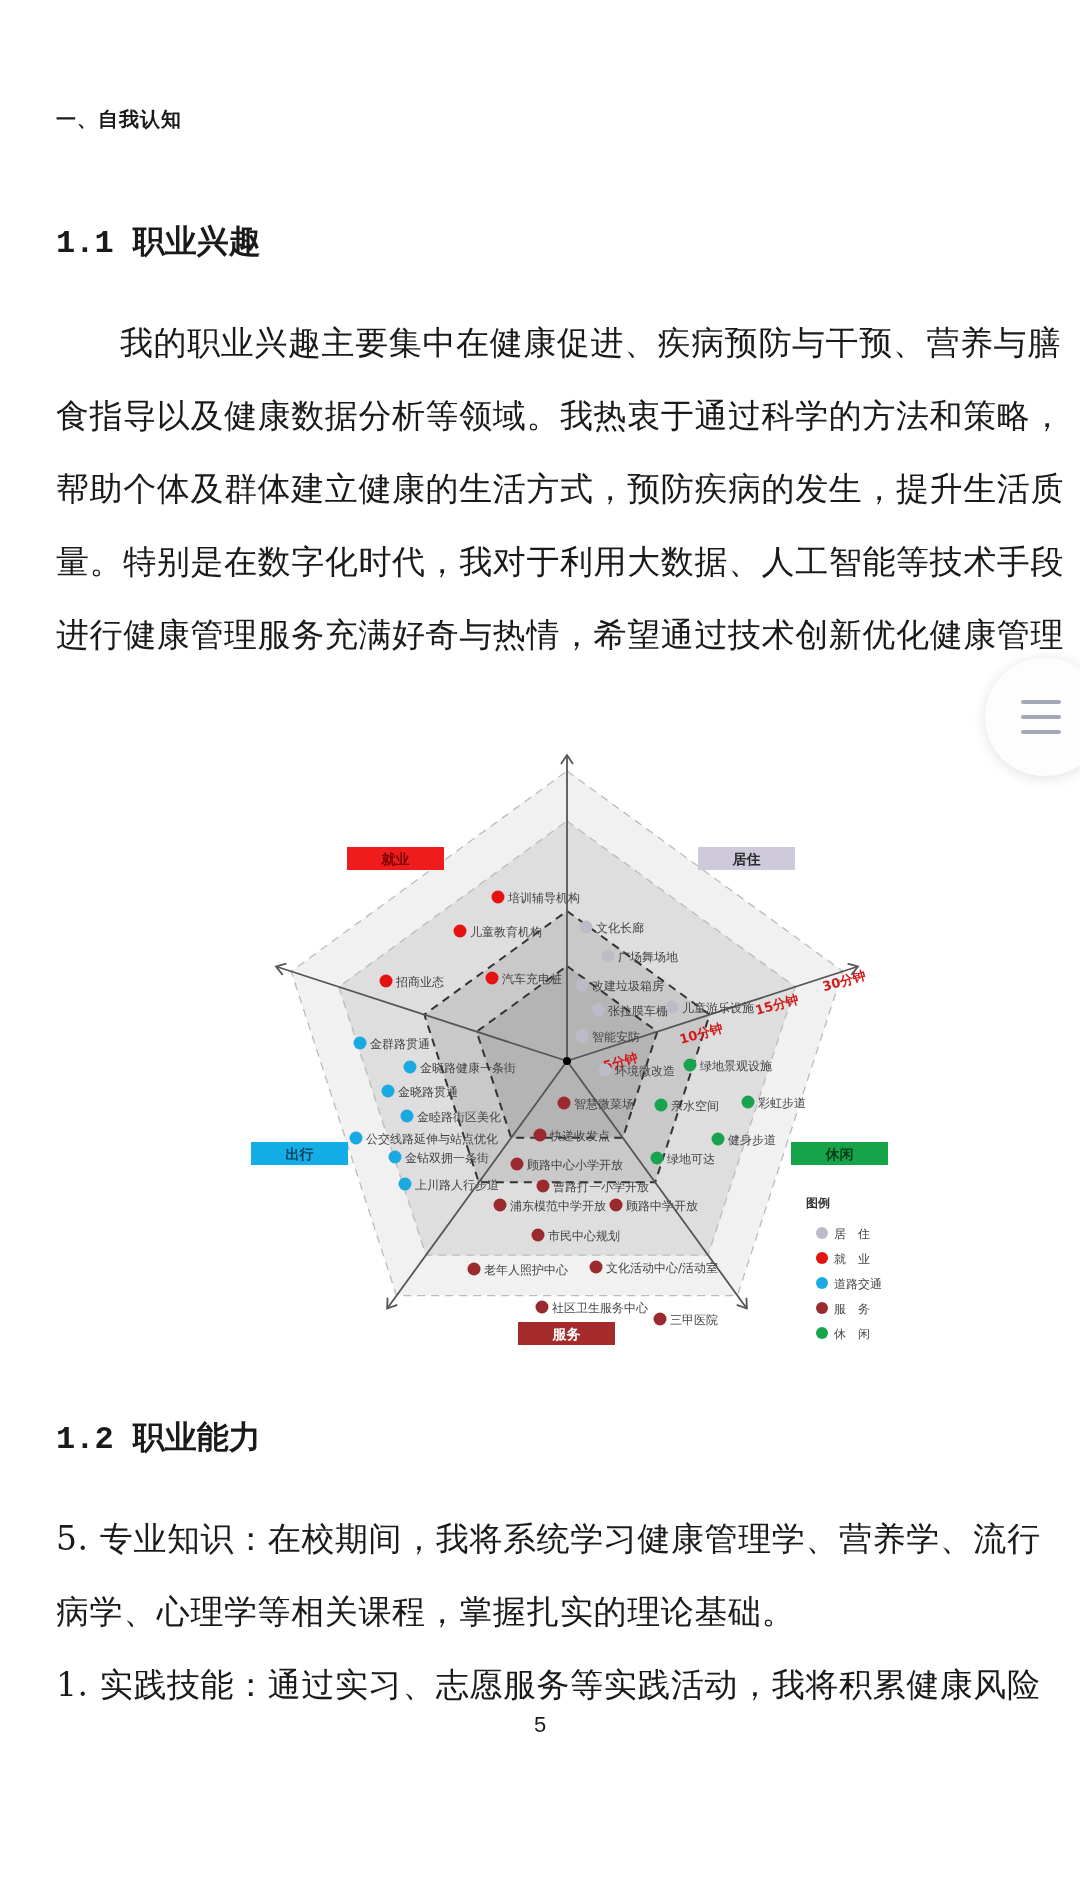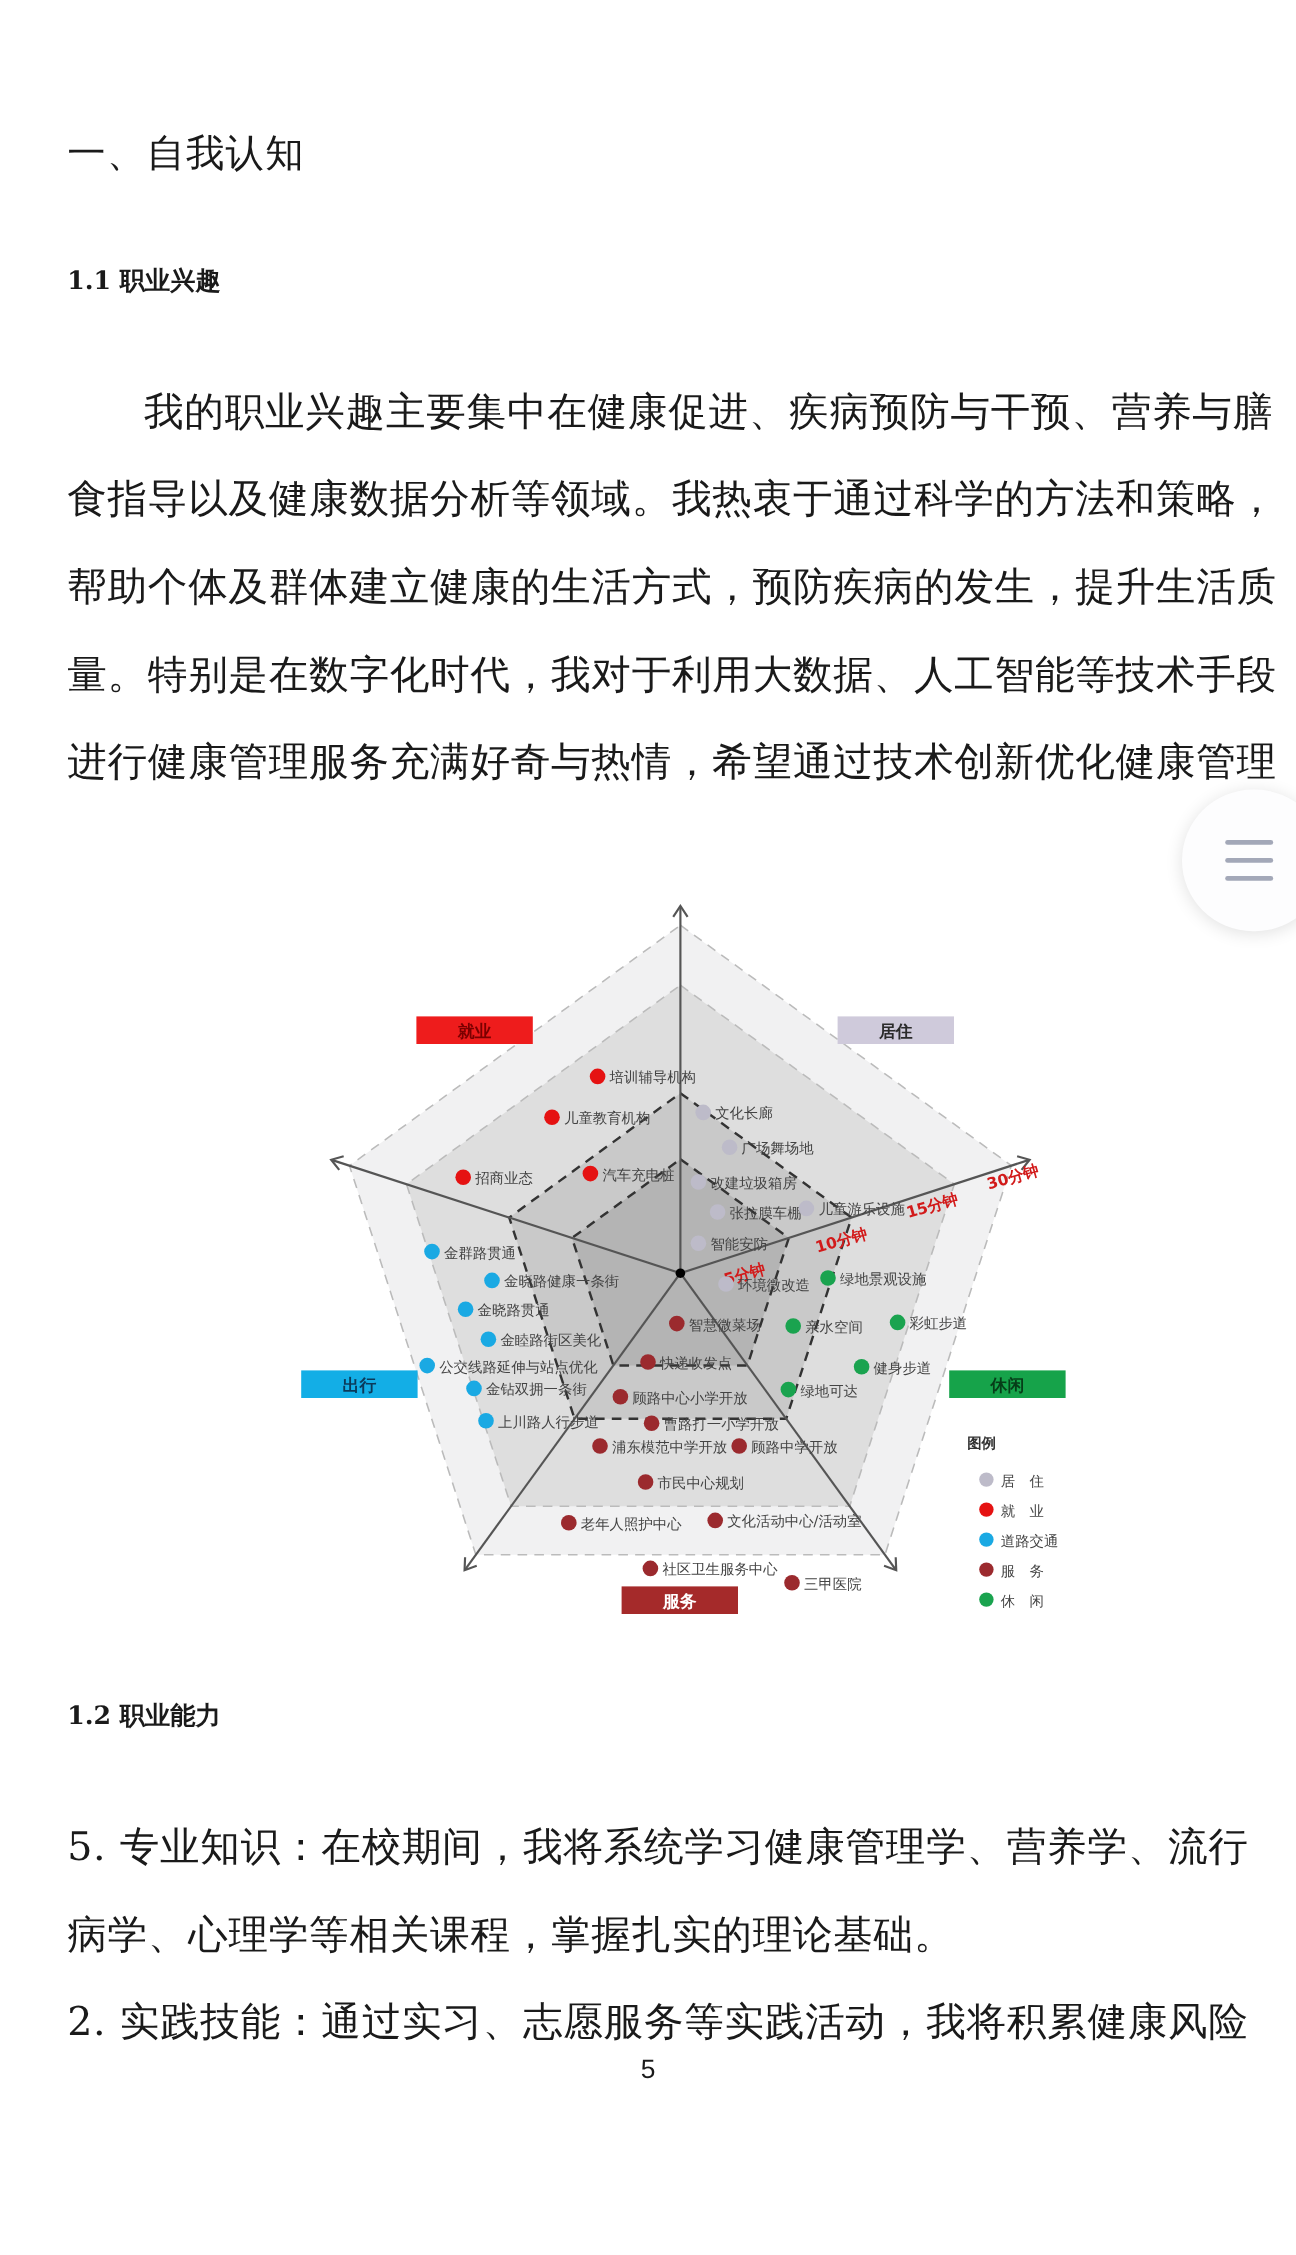--- a/index.html
+++ b/index.html
@@ -1,19 +1,19 @@
 <!DOCTYPE html>
 <html><head>
 <meta charset="utf-8">
 <style>
   html, body { margin:0; padding:0; background:#ffffff; }
   body { width:1080px; height:1879px; position:relative; overflow:hidden;
          font-family:"DejaVu Serif","Liberation Serif",serif; color:#1a1a1a; }
-  .h1 { position:absolute; left:56px; top:106px; font-size:32px; font-weight:normal; letter-spacing:1px; }
-  .h2 { position:absolute; left:56px; font-size:21px; font-weight:bold; }
+  .h1 { position:absolute; left:56px; top:106px; font-size:20px; font-weight:bold; letter-spacing:1px; }
+  .h2 { position:absolute; left:56px; font-size:32px; font-weight:bold;font-family:Liberation Mono, monospace; }
   .para { position:absolute; left:56px; width:980px; font-size:33px; line-height:73px; letter-spacing:0.6px; text-align:justify; }
   .para .line { display:block; white-space:nowrap; height:73px; }
   .indent { padding-left:64px; }
   .page-num { position:absolute; left:0; width:1080px; top:1712px; text-align:center; font-size:22px; font-family:"Liberation Sans",sans-serif; }
   .fab { position:absolute; left:985px; top:658px; width:120px; height:118px; border-radius:59px;
          background:#fdfdfe; box-shadow:0 2px 14px rgba(0,0,0,0.12); }
   .fab .bar { position:absolute; left:36px; width:40px; height:4px; border-radius:2px; background:#a3a8b8; }
   .chart { position:absolute; left:240px; top:745px; width:660px; height:610px; }
   .chart svg { width:660px; height:610px; display:block; }
   .svg-text { font-family:"DejaVu Sans","Liberation Sans",sans-serif; }
@@ -252,16 +252,16 @@
         </g>
       </g>
   </svg>
 </div>
 
 <div class="h2" style="top:1416px;">1.2 职业能力</div>
 
 <div class="para" style="top:1502px;">
   <span class="line">5.  专业知识：在校期间，我将系统学习健康管理学、营养学、流行</span>
   <span class="line">病学、心理学等相关课程，掌握扎实的理论基础。</span>
-  <span class="line">2.  实践技能：通过实习、志愿服务等实践活动，我将积累健康风险</span>
+  <span class="line">1.  实践技能：通过实习、志愿服务等实践活动，我将积累健康风险</span>
 </div>
 
 <div class="page-num">5</div>
 
 </body></html>

